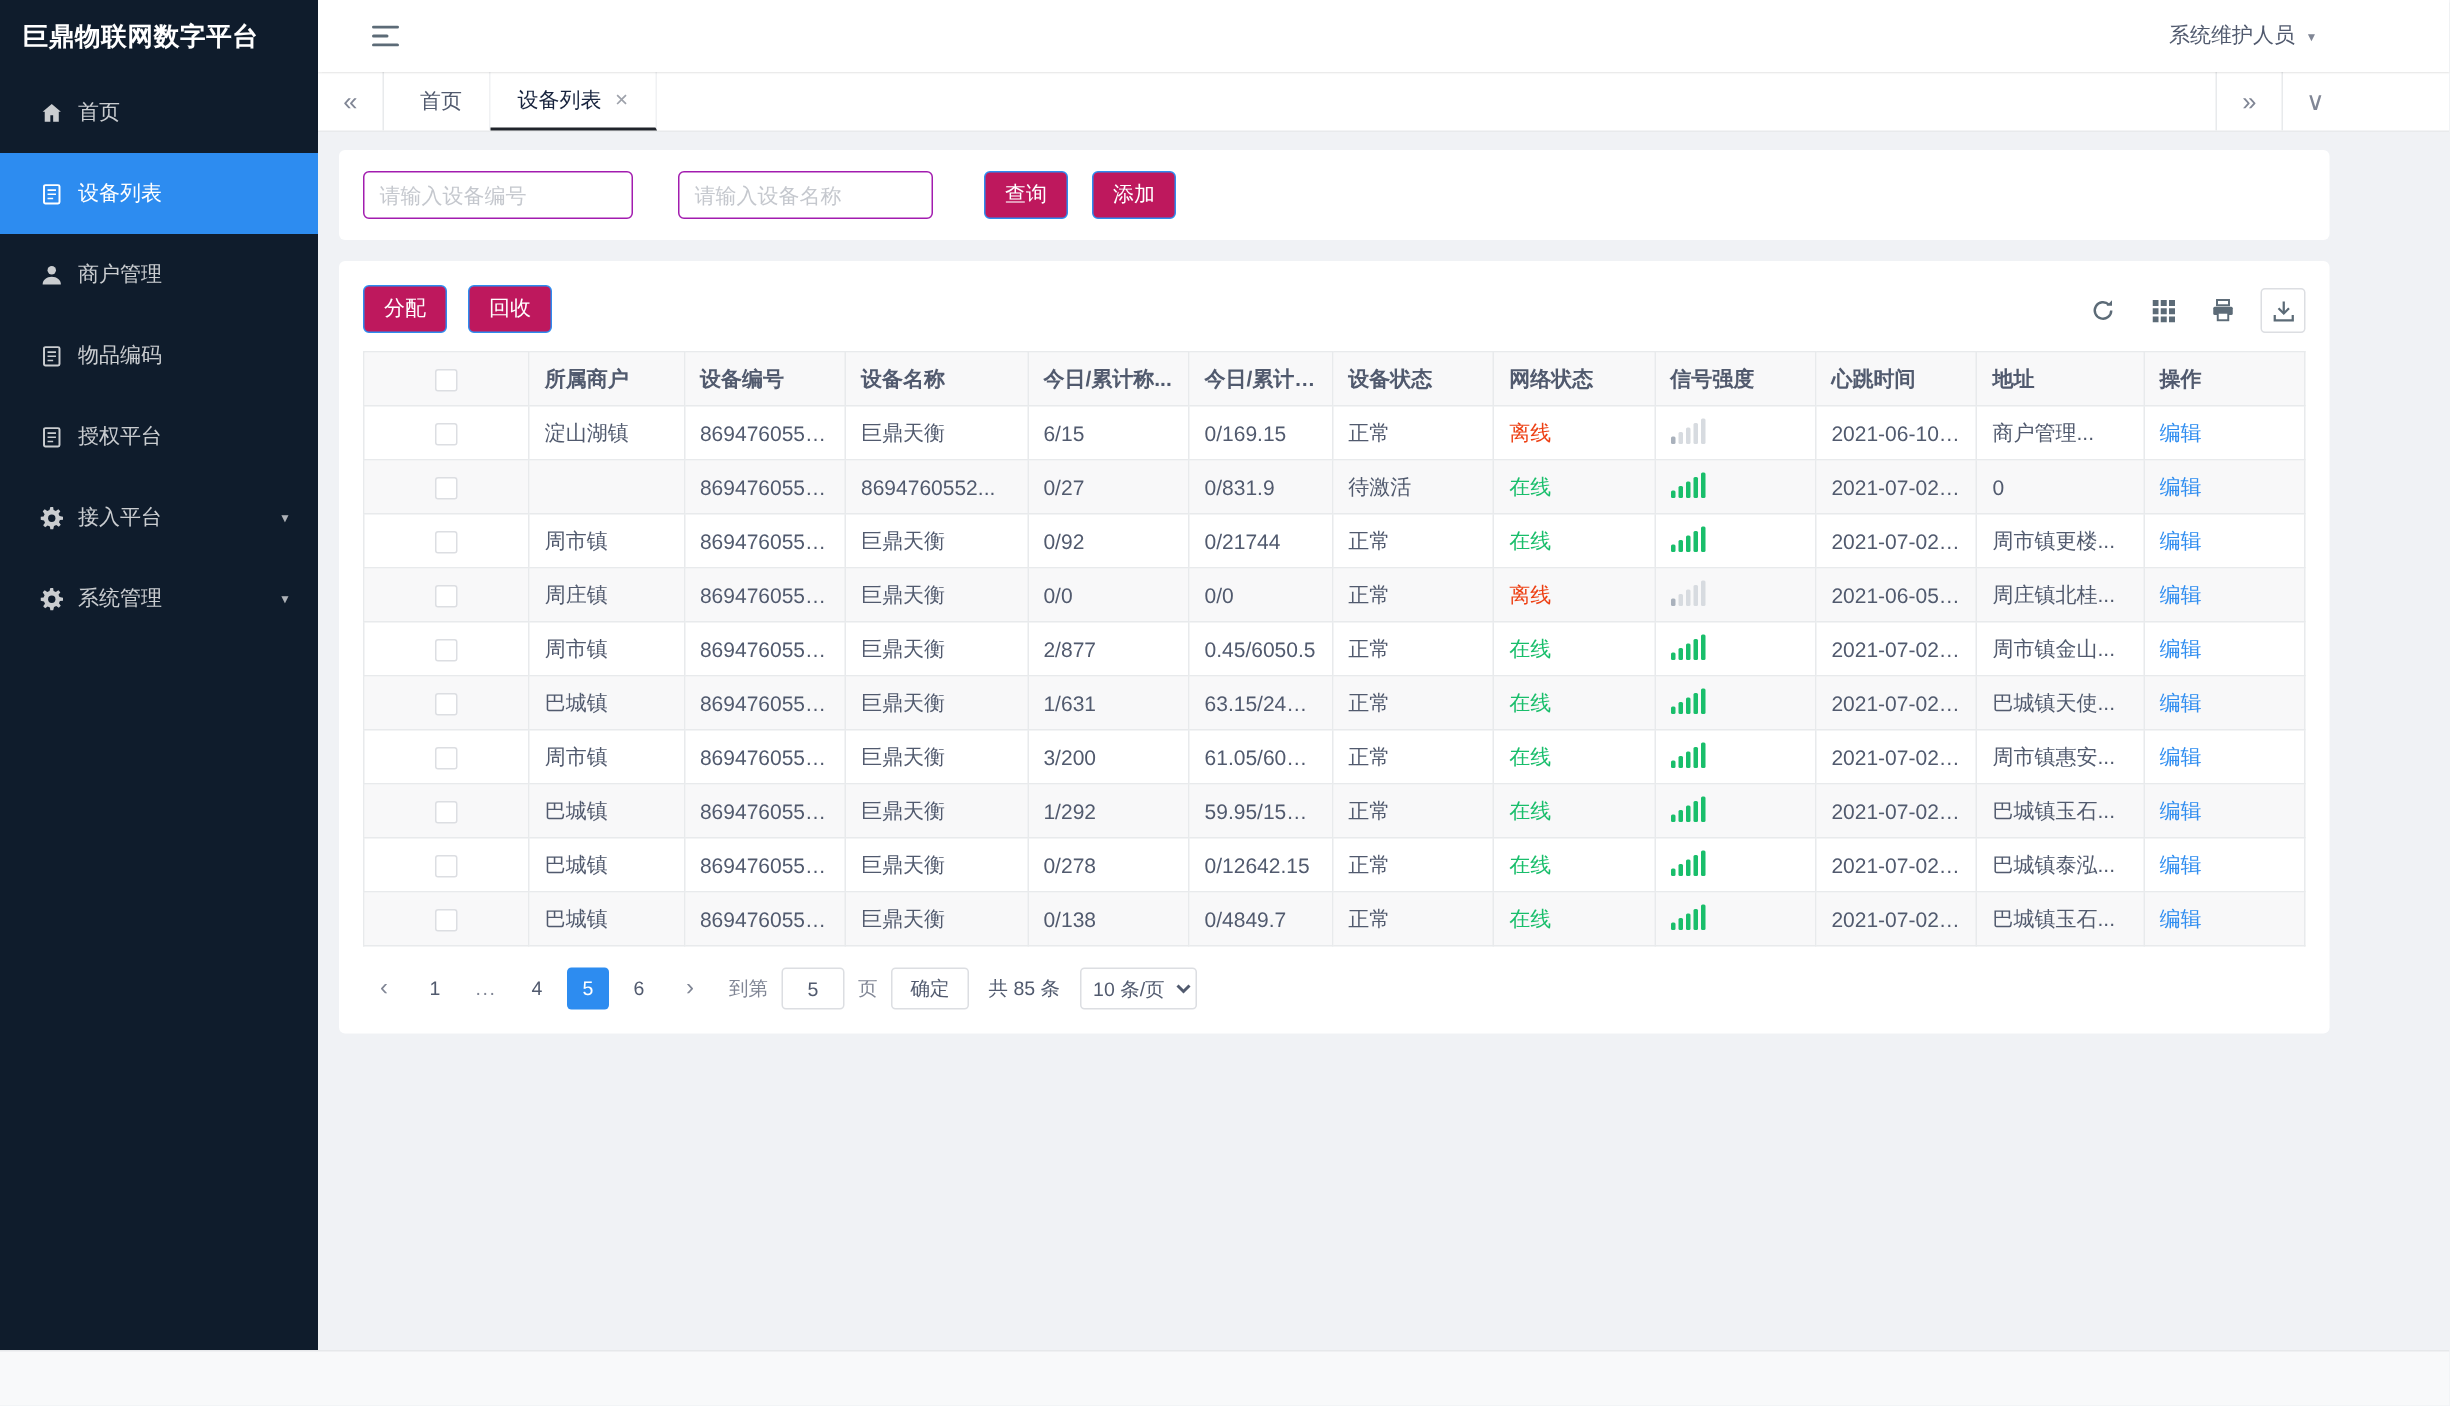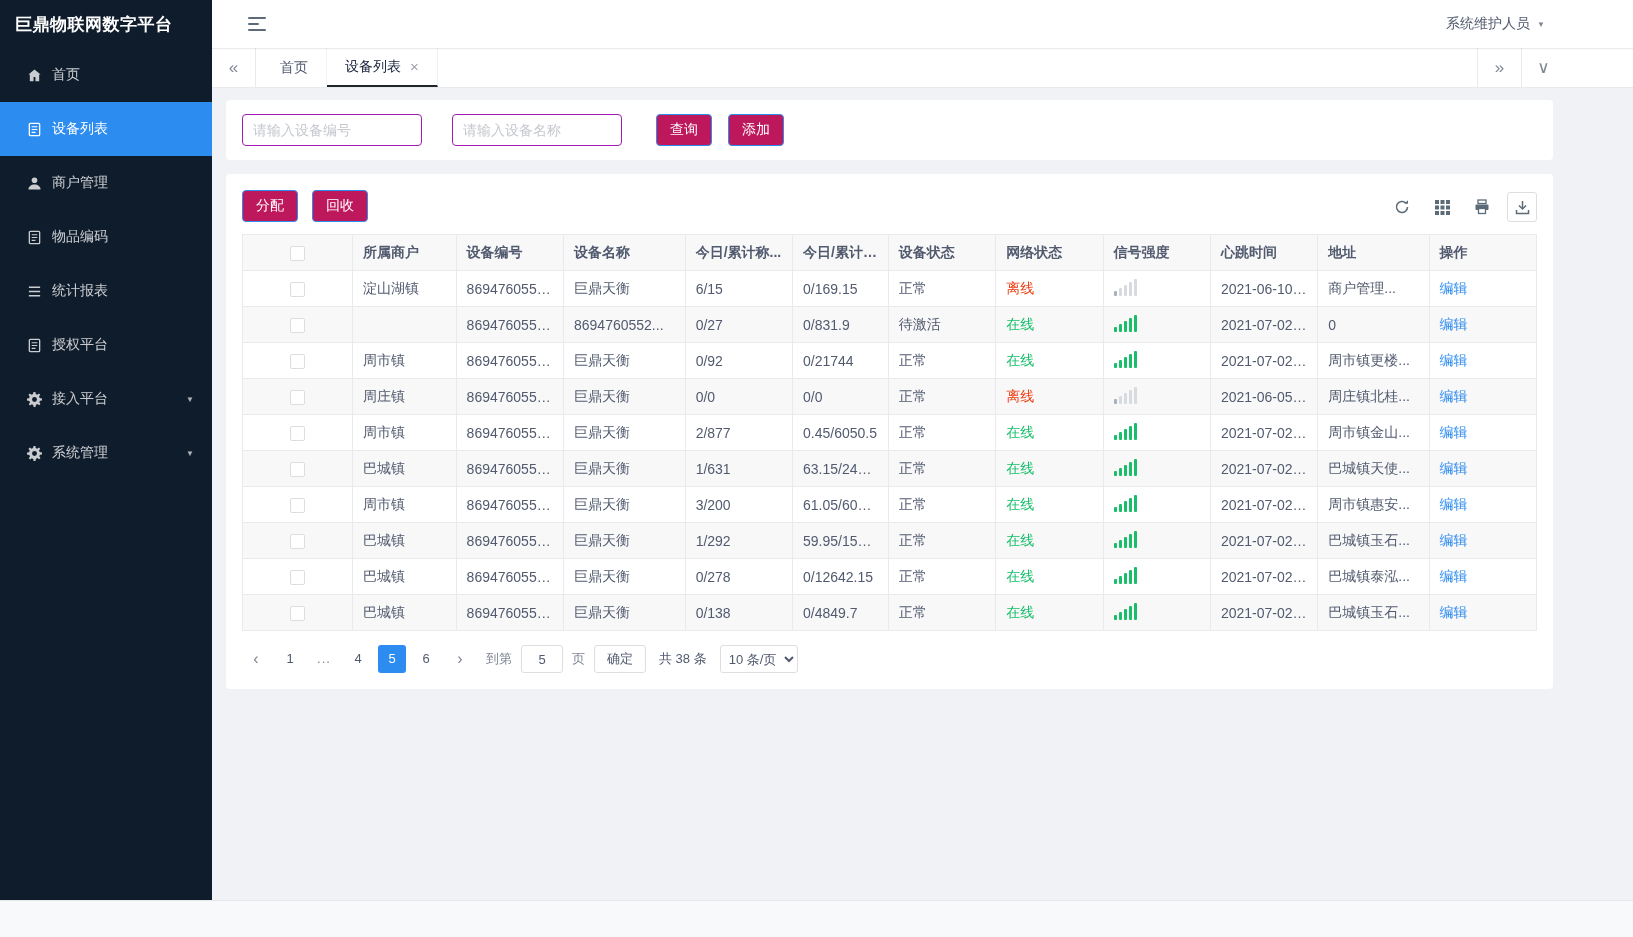--- a/index.html
+++ b/index.html
@@ -138,28 +138,20 @@
           <span class="side-label">商户管理</span>
         </div>
         <div class="side-item">
           <span class="side-icon">
             <svg width="15" height="15" viewBox="0 0 16 16">
               <rect x="2.5" y="1.5" width="11" height="13" rx="1" fill="none" stroke="currentColor" stroke-width="1.4"></rect>
               <path d="M5 5h6M5 8h6M5 11h4" stroke="currentColor" stroke-width="1.2" fill="none"></path>
             </svg>
           </span>
           <span class="side-label">物品编码</span>
-        </div>
-        <div class="side-item">
-          <span class="side-icon">
-            <svg width="15" height="15" viewBox="0 0 16 16" stroke="currentColor" stroke-width="1.6" fill="none">
-              <path d="M2 3.5h12M2 8h12M2 12.5h12"></path>
-            </svg>
-          </span>
-          <span class="side-label">统计报表</span>
         </div>
         <div class="side-item">
           <span class="side-icon">
             <svg width="15" height="15" viewBox="0 0 16 16">
               <rect x="2.5" y="1.5" width="11" height="13" rx="1" fill="none" stroke="currentColor" stroke-width="1.4"></rect>
               <path d="M5 5h6M5 8h6M5 11h4" stroke="currentColor" stroke-width="1.2" fill="none"></path>
             </svg>
           </span>
           <span class="side-label">授权平台</span>
         </div>
@@ -512,21 +504,21 @@
               <span class="page active">5</span>
               <span class="page">6</span>
             </span>
           <span class="pg-arrow">›</span>
           <span class="goto">
             <span>到第</span>
             <input class="goto-input" value="5" style="">
             <span>页</span>
             <button class="btn-default">确定</button>
           </span>
-          <span class="total">共 38 条</span>
+          <span class="total">共 85 条</span>
           <select class="size-select">
             <option>10 条/页</option>
           </select>
         </div>
 
       </div>
     </div>
   </div>
 </div>
 

